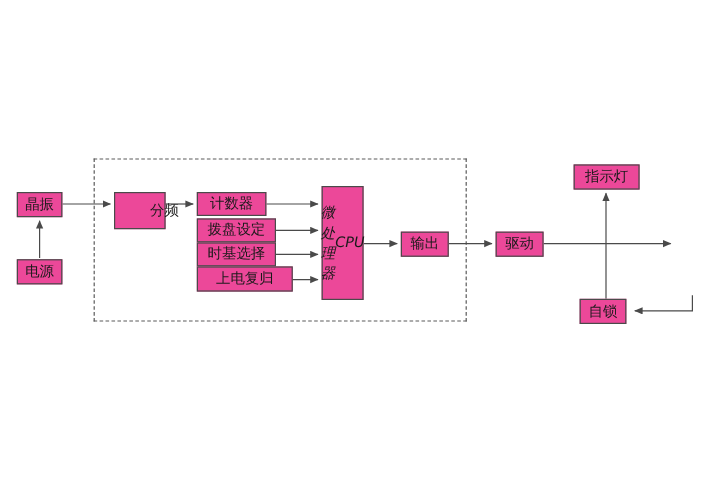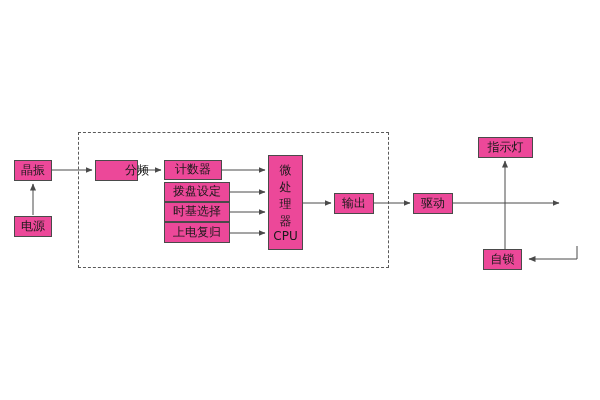--- a/index.html
+++ b/index.html
@@ -37,47 +37,48 @@
     background: transparent;
     z-index: 0;
   }
   .overlay {
     position: absolute;
     left: 0;
     top: 0;
     z-index: 1;
   }
   .vstack {
-    flex-direction: column;
+    flex-direction: row;
+    font-style: italic;
   }
   .vtext {
     display: block;
     width: 15px;
     word-break: break-all;
     white-space: normal;
     text-align: center;
     line-height: 17px;
   }
   .vtext-relay {
     display: block;
     width: 15px;
     word-break: break-all;
     white-space: normal;
     text-align: center;
     line-height: 15px;
   }
   
   .n-crystal   { left: 14px;  top: 160px; width: 38px;  height: 21px; }
   .n-power     { left: 14px;  top: 216px; width: 38px;  height: 21px; }
-  .n-divider   { left: 95px;  top: 160px; width: 41px;  height: 21px; padding-left: 41px; }
+  .n-divider   { left: 95px;  top: 160px; width: 41px;  height: 31px; padding-left: 41px; }
   .n-frame     { left: 78px;  top: 132px; width: 311px; height: 136px; }
   .n-counter   { left: 164px; top: 160px; width: 58px;  height: 20px; }
   .n-dial      { left: 164px; top: 182px; width: 66px;  height: 20px; }
   .n-timebase  { left: 164px; top: 202px; width: 66px;  height: 20px; }
-  .n-reset     { left: 164px; top: 222px; width: 66px;  height: 21px; }
+  .n-reset     { left: 164px; top: 222px; width: 80px;  height: 21px; }
   .n-cpu       { left: 268px; top: 155px; width: 35px;  height: 95px; }
   .n-output    { left: 334px; top: 193px; width: 40px;  height: 21px; }
   .n-drive     { left: 413px; top: 193px; width: 40px;  height: 21px; }
   .n-indicator { left: 478px; top: 137px; width: 55px;  height: 21px; }
   .n-relay     { left: 562px; top: 164px; width: 29px;  height: 82px; }
   .n-selflock  { left: 483px; top: 249px; width: 39px;  height: 21px; }
 </style>
 </head>
 <body>
 

